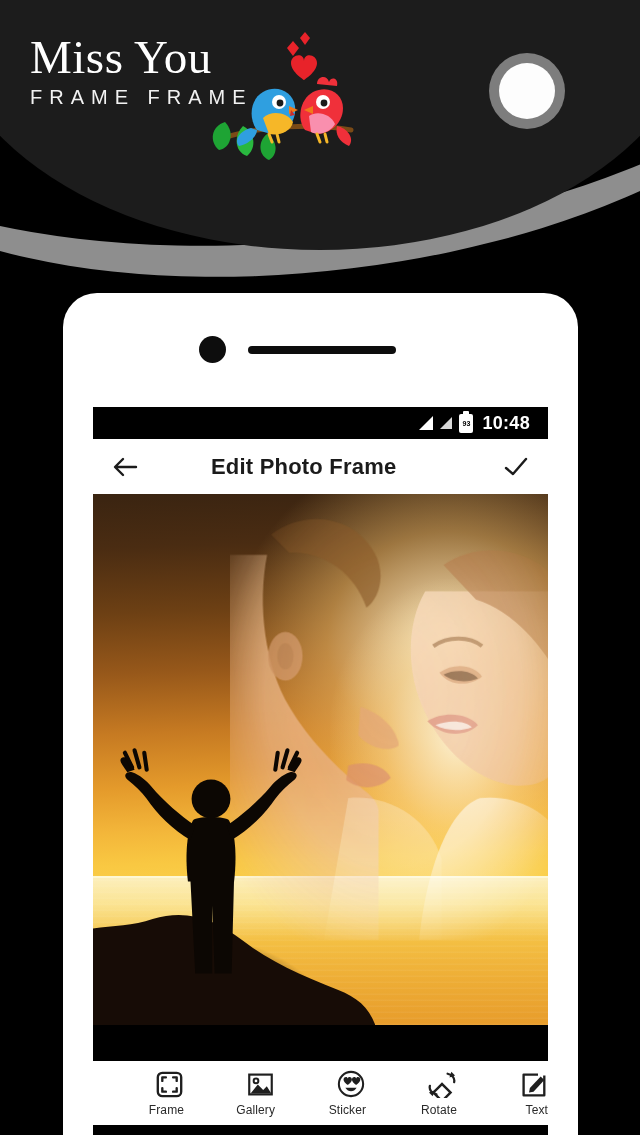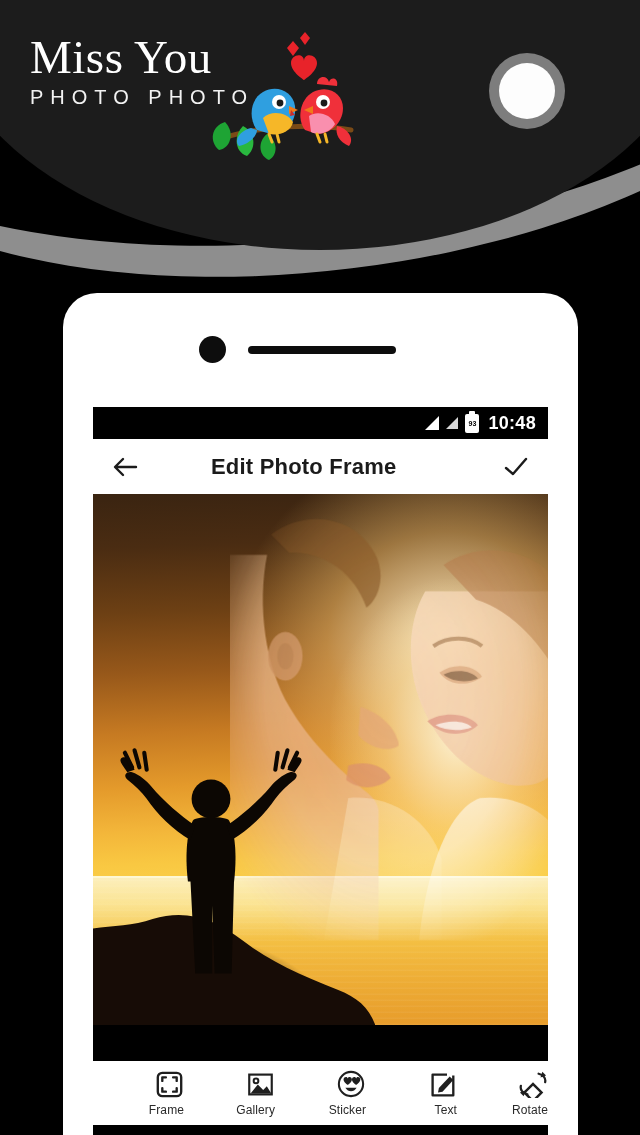--- a/index.html
+++ b/index.html
@@ -65,21 +65,21 @@
   .phone-speaker { position:absolute; left:185px; top:53px; width:148px; height:8px; border-radius:4px; background:#0d0d0d; }
 
   .screen {
     position:absolute; left:30px; top:114px; width:455px; height:766px;
     background:#000; overflow:hidden;
   }
 
   
   .statusbar {
     position:relative; height:32px; background:#000; color:#fff;
-    display:flex; align-items:center; justify-content:flex-end; padding-right:12px; gap:7px;
+    display:flex; align-items:center; justify-content:flex-end; padding-right:18px; gap:7px;
   }
   .sig { width:0; height:0; }
   .sig-a { border-left:14px solid transparent; border-bottom:14px solid #fff; }
   .sig-b { border-left:12px solid transparent; border-bottom:12px solid #d8d8d8; }
   .battery {
     width:14px; height:19px; background:#fff; border-radius:2px;
     position:relative; display:flex; align-items:center; justify-content:center;
   }
   .battery::before { content:""; position:absolute; top:-3px; left:4px; width:6px; height:3px; background:#fff; border-radius:1px 1px 0 0;}
   .battery-num { font-size:7px; color:#000; font-weight:700; line-height:1; }
@@ -153,21 +153,21 @@
 
   <div class="banner">
     <div class="banner-base"></div>
     <div class="swoosh-mid"></div>
     <div class="swoosh-gray"></div>
     <div class="swoosh-dark2"></div>
     <div class="banner-dark"></div>
 
     <div class="logo-wrap">
       <div class="logo-title">Miss You</div>
-      <div class="logo-sub">PHOTO PHOTO</div>
+      <div class="logo-sub">FRAME FRAME</div>
     </div>
 
     <svg class="birds" viewBox="0 0 160 135">
       <path d="M82 18 l6 -7 6 7 -6 8z" fill="#e8232a"></path>
       <path d="M95 8 l5 -6 5 6 -5 7z" fill="#e8232a"></path>
       <path d="M86 33 c0 -9 13 -11 13 -2 0 -9 13 -7 13 2 0 9 -13 17 -13 17 s-13 -8 -13 -17z" fill="#e8232a"></path>
 
       <path d="M18 108 C55 96 110 93 146 100" stroke="#7a4a16" stroke-width="5" fill="none" stroke-linecap="round"></path>
 
       <path d="M20 92 C6 96 4 112 14 120 C26 118 30 102 20 92z" fill="#1ea434"></path>
@@ -328,40 +328,40 @@
               <path d="M7 10 c0 -3 4.5 -3.6 4.5 -0.6 0 -3 4.5 -2.4 4.5 0.6 0 3.4 -4.5 6 -4.5 6 S7 13.4 7 10z" fill="#1f1f1f"></path>
               <path d="M16 10 c0 -3 4.5 -3.6 4.5 -0.6 0 -3 4.5 -2.4 4.5 0.6 0 3.4 -4.5 6 -4.5 6 S16 13.4 16 10z" fill="#1f1f1f"></path>
               <path d="M9 19 C12 24 18 24 21 19z" fill="#1f1f1f"></path>
             </svg>
           </div>
           <div class="tool-label">Sticker</div>
         </div>
 
         <div class="tool">
           <div class="tool-ico">
-            <svg width="27" height="27" viewBox="0 0 30 30">
-              <path d="M27 5 L27 27 L4 27 L4 4 L20 4" fill="none" stroke="#1f1f1f" stroke-width="2.6" stroke-linejoin="round"></path>
-              <path d="M11 19 L23 6 L27 10 L15 23 L10 24z" fill="#1f1f1f"></path>
-            </svg>
-          </div>
-          <div class="tool-label">Text</div>
-        </div>
-
-        <div class="tool">
-          <div class="tool-ico">
             <svg width="28" height="28" viewBox="0 0 30 30">
               <rect x="15" y="15" width="13" height="13" fill="none" stroke="#1f1f1f" stroke-width="2.6" transform="rotate(45 15 15)"></rect>
               <path d="M21 4 C26 5 29 9 28 13" fill="none" stroke="#1f1f1f" stroke-width="2.4" stroke-linecap="round"></path>
               <path d="M25 2 L29 6 L23 8z" fill="#1f1f1f"></path>
               <path d="M9 26 C4 25 1 21 2 17" fill="none" stroke="#1f1f1f" stroke-width="2.4" stroke-linecap="round"></path>
               <path d="M5 28 L1 24 L7 22z" fill="#1f1f1f"></path>
             </svg>
           </div>
           <div class="tool-label">Rotate</div>
         </div>
+
+        <div class="tool">
+          <div class="tool-ico">
+            <svg width="27" height="27" viewBox="0 0 30 30">
+              <path d="M27 5 L27 27 L4 27 L4 4 L20 4" fill="none" stroke="#1f1f1f" stroke-width="2.6" stroke-linejoin="round"></path>
+              <path d="M11 19 L23 6 L27 10 L15 23 L10 24z" fill="#1f1f1f"></path>
+            </svg>
+          </div>
+          <div class="tool-label">Text</div>
+        </div>
       </div>
 
       <div class="navbar">
         
         
         
       </div>
 
     </div>
   </div>

